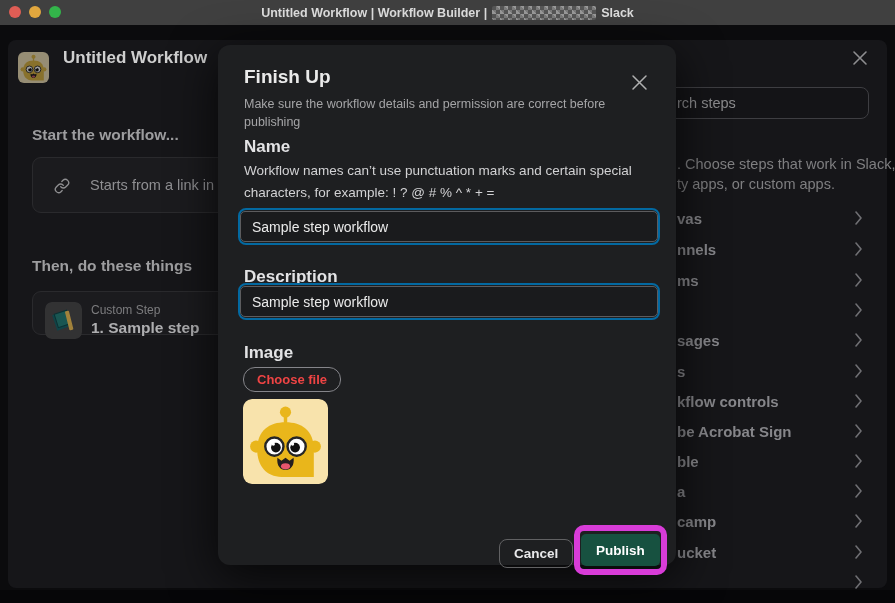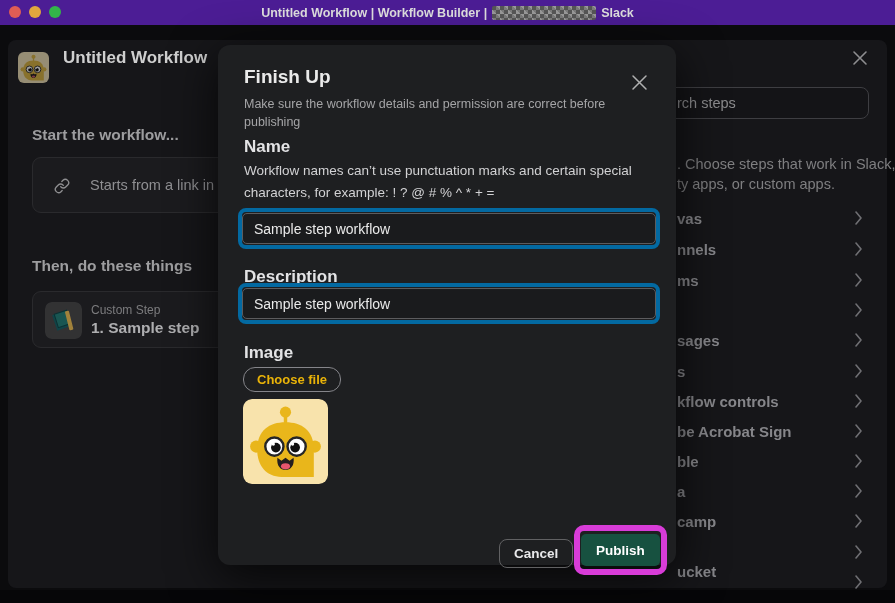--- a/index.html
+++ b/index.html
@@ -1,21 +1,21 @@
 <!DOCTYPE html>
 <html><head>
 <meta charset="utf-8">
 <style>
   * { margin:0; padding:0; box-sizing:border-box; }
   html,body { background:#000; }
   body { font-family:"Liberation Sans", sans-serif; }
   #app { position:relative; width:895px; height:603px; overflow:hidden; background:#0b0b0d; }
 
   
-  .titlebar { position:absolute; left:0; top:0; width:895px; height:25px; background:#4c1d95; display:flex; align-items:center; justify-content:center; }
+  .titlebar { position:absolute; left:0; top:0; width:895px; height:25px; background:#404040; display:flex; align-items:center; justify-content:center; }
   .traffic { position:absolute; left:9px; top:6px; display:flex; gap:8px; }
   .light { width:12px; height:12px; border-radius:50%; }
   .light.red { background:#df5d55; }
   .light.yellow { background:#e1a73e; }
   .light.green { background:#33b44a; }
   .titlebar-text { color:#dedede; font-size:12.5px; font-weight:bold; display:flex; align-items:center; gap:5px; }
   .redacted { display:inline-block; width:104px; height:14px; border-radius:2px;
     background-image:
       linear-gradient(45deg,#9a9a9a 25%,transparent 25%,transparent 75%,#9a9a9a 75%),
       linear-gradient(45deg,#7c7c7c 25%,#565656 25%,#565656 75%,#7c7c7c 75%);
@@ -46,23 +46,23 @@
   .step-row-label { position:absolute; left:677px; transform:translateY(-50%); font-size:15px; font-weight:700; color:#86868a; white-space:nowrap; }
   .row-chevron { position:absolute; left:855px; transform:translateY(-50%); width:8px; height:14px; }
 
   
   .modal { position:absolute; left:218px; top:45px; width:458px; height:520px; background:#1e1f21; border-radius:12px; box-shadow:0 12px 48px rgba(0,0,0,.75); z-index:10; }
   .modal-title { position:absolute; left:26px; top:21px; font-size:19px; font-weight:bold; color:#eaeaea; }
   .modal-close { position:absolute; left:413px; top:29px; width:17px; height:17px; cursor:pointer; }
   .modal-subtitle { position:absolute; left:26px; top:50px; width:376px; font-size:12.5px; line-height:18px; color:#a5a5a7; }
   .field-label { position:absolute; left:26px; font-size:17px; font-weight:700; color:#e3e3e5; }
   .name-help { position:absolute; left:26px; top:115px; width:404px; font-size:13.5px; line-height:22px; color:#d2d2d4; }
-  .hl-wrap { position:absolute; left:20px; width:422px; border:4px solid #0369a1; border-radius:8px; padding:1px 0; background:#1e1f21; }
+  .hl-wrap { position:absolute; left:20px; width:422px; border:2px solid #0369a1; border-radius:8px; padding:1px 0; background:#1e1f21; }
   .hl-wrap input { display:block; width:100%; height:31px; background:#1a1b1d; border:1px solid #5c5c5e; border-radius:5px; color:#eaeaea; font-size:14px; font-family:"Liberation Sans",sans-serif; padding:0 11px; outline:none; }
-  .choose-file { position:absolute; left:25px; top:322px; height:25px; padding:0 13px; background:transparent; border:1px solid #85858a; border-radius:12px; color:#eab308; font-size:13px; font-weight:700; font-family:"Liberation Sans",sans-serif; cursor:pointer; }
+  .choose-file { position:absolute; left:25px; top:322px; height:25px; padding:0 13px; background:transparent; border:1px solid #85858a; border-radius:12px; color:#ef4444; font-size:13px; font-weight:700; font-family:"Liberation Sans",sans-serif; cursor:pointer; }
   .wf-image { position:absolute; left:25px; top:354px; width:85px; height:85px; border-radius:8px; overflow:hidden; }
   .wf-image svg { display:block; width:85px; height:85px; }
   .cancel-btn { position:absolute; left:281px; top:494px; height:29px; padding:0 14px; background:transparent; border:1px solid #616163; border-radius:8px; color:#e8e8ea; font-size:13.5px; font-weight:700; font-family:"Liberation Sans",sans-serif; cursor:pointer; }
   .publish-wrap { position:absolute; left:356px; top:480px; border:6px solid #d83cd8; border-radius:10px; padding:3px 1px; }
   .publish-btn { display:block; height:32px; padding:0 15px; background:#175140; border:none; border-radius:5px; color:#ffffff; font-size:13.5px; font-weight:700; font-family:"Liberation Sans",sans-serif; cursor:pointer; }
 
   svg.stroke-icon { stroke:#8f8f91; fill:none; stroke-width:2; stroke-linecap:round; stroke-linejoin:round; }
 </style>
 </head>
 <body>
@@ -109,21 +109,21 @@
   <div class="card" style="top:157px;">
     <svg class="link-icon stroke-icon" viewBox="0 0 24 24">
       <path d="M10 13a5 5 0 0 0 7.54.54l3-3a5 5 0 0 0-7.07-7.07l-1.72 1.71"></path>
       <path d="M14 11a5 5 0 0 0-7.54-.54l-3 3a5 5 0 0 0 7.07 7.07l1.71-1.71"></path>
     </svg>
     <span class="card-label">Starts from a link in Sla</span>
   </div>
 
   <div class="section-h" style="top:257px;">Then, do these things</div>
 
-  <div class="card" style="top:291px; height:57px;">
+  <div class="card" style="top:291px; height:44px;">
     <span class="step-icon">
       <svg viewBox="0 0 36 36">
         <rect width="36" height="36" rx="6" fill="#3e3e40"></rect>
         <path d="M7 13 L20 8 L25 23 L12 28 Z" fill="#14555a"></path>
         <path d="M9 12 L21 8 L25 21 L13 25 Z" fill="#1f6b66" stroke="#0e3d40" stroke-width="1"></path>
         <rect x="21.5" y="8.5" width="4" height="19" rx="1" fill="#c9a24a" transform="rotate(-14 23.5 18)"></rect>
       </svg>
     </span>
     <span class="kicker">Custom Step</span>
     <span class="step-label">1. Sample step</span>
@@ -174,21 +174,21 @@
       <polyline points="1,1 6,7 1,13"></polyline>
     </svg>
   <span class="step-row-label" style="top:491px;">a</span>
   <svg class="row-chevron stroke-icon" style="top:491px;stroke:#6f6f73;stroke-width:1.6;" viewBox="0 0 8 14">
       <polyline points="1,1 6,7 1,13"></polyline>
     </svg>
   <span class="step-row-label" style="top:521px;">camp</span>
   <svg class="row-chevron stroke-icon" style="top:521px;stroke:#6f6f73;stroke-width:1.6;" viewBox="0 0 8 14">
       <polyline points="1,1 6,7 1,13"></polyline>
     </svg>
-  <span class="step-row-label" style="top:552px;margin-top:19px;">ucket</span>
+  <span class="step-row-label" style="top:552px;">ucket</span>
   <svg class="row-chevron stroke-icon" style="top:552px;stroke:#6f6f73;stroke-width:1.6;" viewBox="0 0 8 14">
       <polyline points="1,1 6,7 1,13"></polyline>
     </svg>
   <span class="step-row-label" style="top:582px;"></span>
   <svg class="row-chevron stroke-icon" style="top:582px;stroke:#6f6f73;stroke-width:1.6;" viewBox="0 0 8 14">
       <polyline points="1,1 6,7 1,13"></polyline>
     </svg>
 
   <div class="bottom-strip"></div>
 

